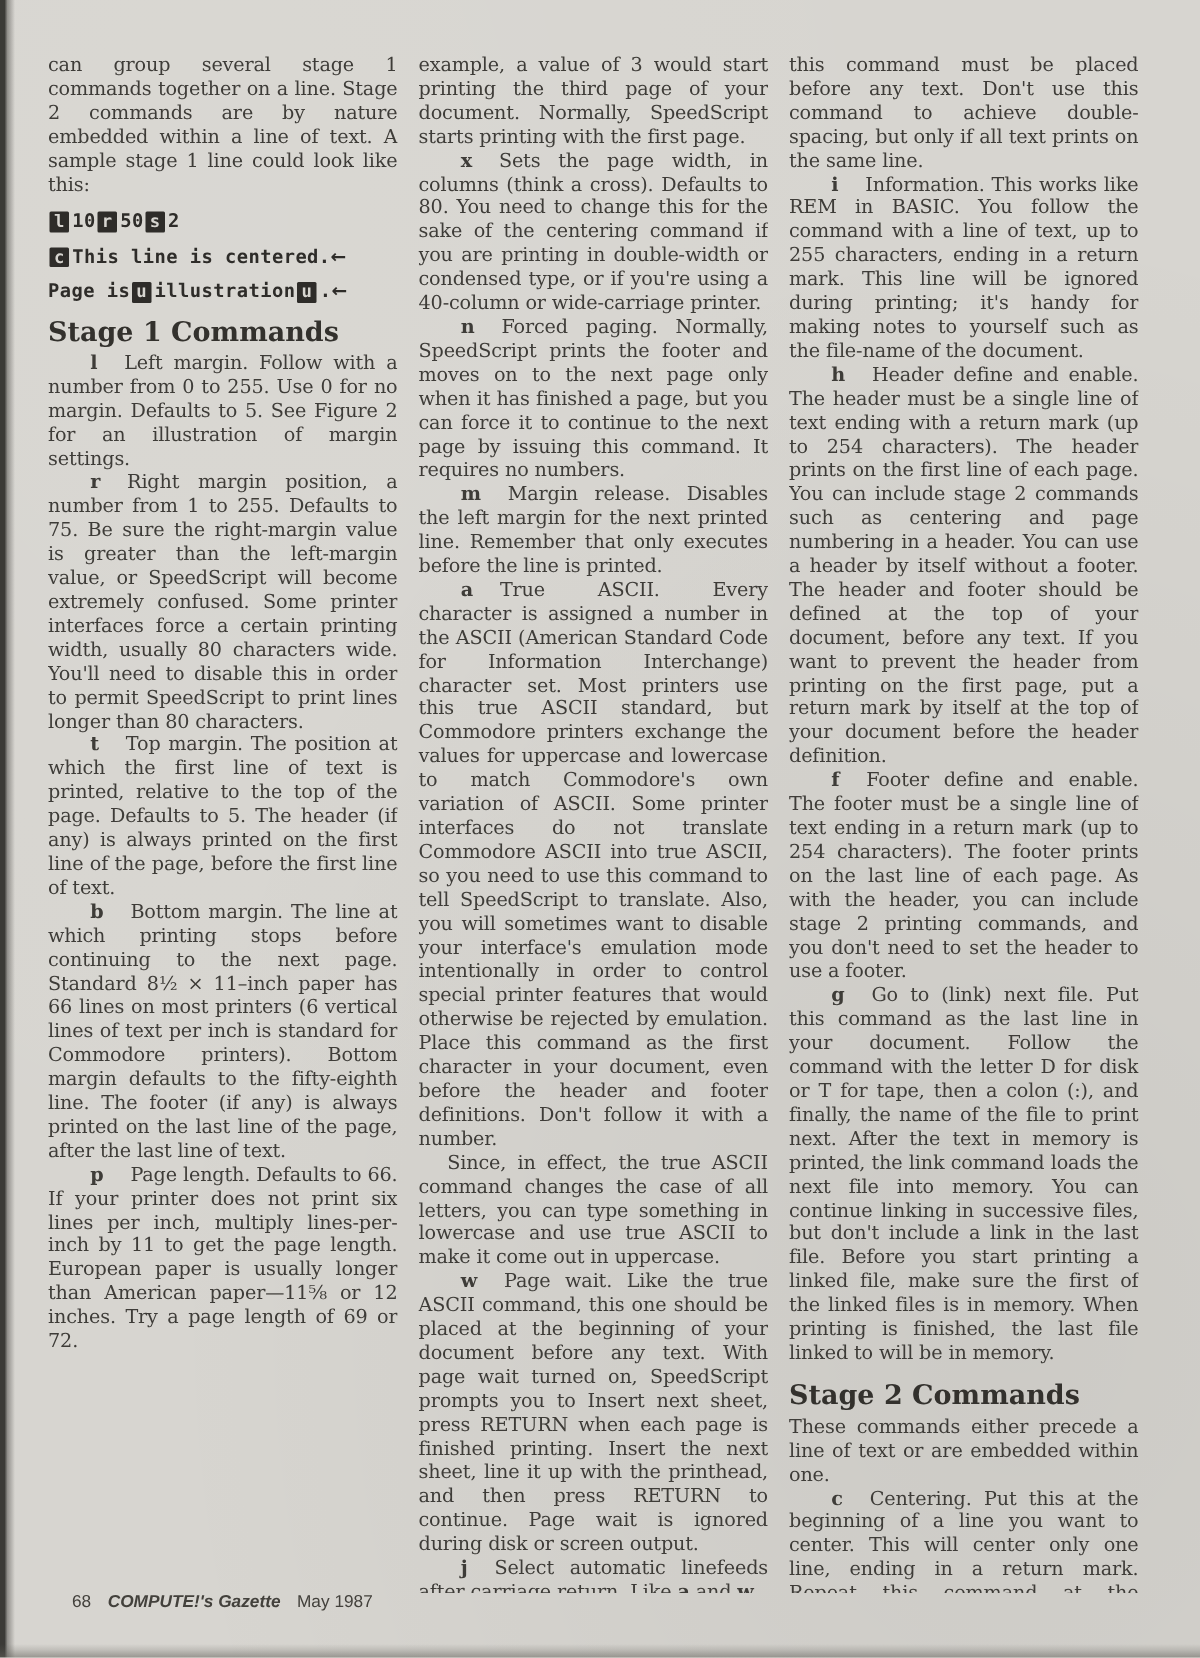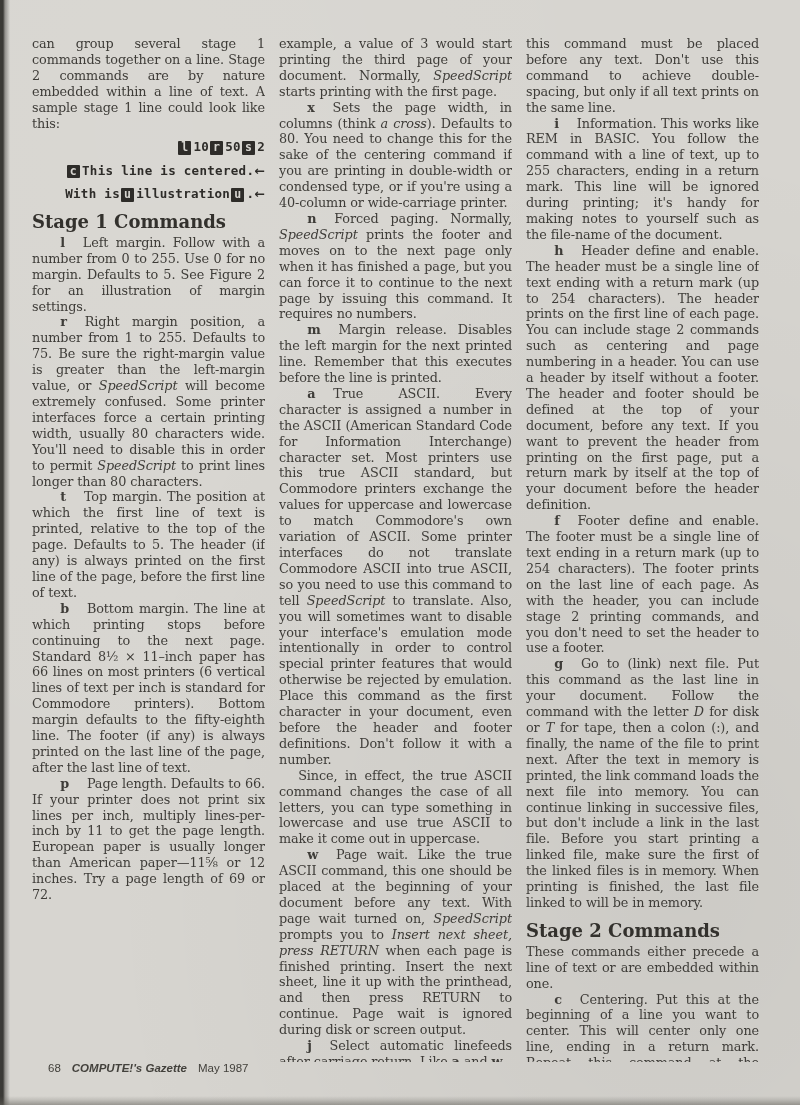--- a/index.html
+++ b/index.html
@@ -32,30 +32,30 @@
     width:233px;min-width:233px;height:100%;overflow:hidden;
     font-size:12.8px;line-height:15.9px;color:#3e3c38;
     text-align:justify;
     hyphens:auto;-webkit-hyphens:auto;
     letter-spacing:-0.1px;
   }
   p.para{margin:0;}
   p.cmd{text-indent:2.2em;}
   p.ind{text-indent:1.5em;}
   .seg-cmd{font-weight:bold;margin-right:1.4em;}
-  .seg-i{font-style:italic;}
+  .seg-i{}
   .seg-b{font-weight:bold;}
   h2.heading{
     font-size:18px;line-height:20px;font-weight:bold;color:#33312d;
     margin:10px 0 3px;text-align:left;letter-spacing:0;
   }
   .codeline{
     font-family:"DejaVu Sans Mono","Liberation Mono",monospace;
     font-weight:bold;font-size:12.5px;line-height:15px;color:#2e2c29;
-    margin:8px 0;text-align:right;letter-spacing:0.3px;text-indent:0;
+    margin:8px 0;text-align:left;letter-spacing:0.3px;text-indent:0;
   }
   .codeline + .codeline{margin-top:3px;}
   .seg-rev{
     display:inline-block;background:#2e2c29;color:#d7d5d0;
     padding:0 3px;margin:0 2px 0 1px;border-radius:1px;
     font-size:11.5px;line-height:13.5px;
   }
   .seg-arrow{font-family:"DejaVu Sans",sans-serif;font-weight:bold;}
   .footer{
     position:absolute;left:48px;top:1062px;
@@ -70,33 +70,33 @@
 
 <div class="page">
   <div class="edge-left"></div>
   <div class="edge-bottom"></div>
 
   <div class="columns">
     <div class="col">
         <p class="para"><span>can group several stage 1 commands together on a line. Stage 2 commands are by nature embedded within a line of text. A sample stage 1 line could look like this:</span></p>
         <div class="codeline"><span class="seg-rev">l</span><span class="seg-code">10</span><span class="seg-rev">r</span><span class="seg-code">50</span><span class="seg-rev">s</span><span class="seg-code">2</span></div>
         <div class="codeline"><span class="seg-rev">c</span><span class="seg-code">This line is centered.</span><span class="seg-arrow">←</span></div>
-        <div class="codeline"><span class="seg-code">With is</span><span class="seg-rev">u</span><span class="seg-code">illustration</span><span class="seg-rev">u</span><span class="seg-code">.</span><span class="seg-arrow">←</span></div>
+        <div class="codeline"><span class="seg-code">Page is</span><span class="seg-rev">u</span><span class="seg-code">illustration</span><span class="seg-rev">u</span><span class="seg-code">.</span><span class="seg-arrow">←</span></div>
         <h2 class="heading">Stage 1 Commands</h2>
         <p class="para cmd"><span class="seg-cmd">l</span><span>Left margin. Follow with a number from 0 to 255. Use 0 for no margin. Defaults to 5. See Figure 2 for an illustration of margin settings.</span></p>
         <p class="para cmd"><span class="seg-cmd">r</span><span>Right margin position, a number from 1 to 255. Defaults to 75. Be sure the right-margin value is greater than the left-margin value, or </span><span class="seg-i">SpeedScript</span><span> will become extremely confused. Some printer interfaces force a certain printing width, usually 80 characters wide. You'll need to disable this in order to permit </span><span class="seg-i">SpeedScript</span><span> to print lines longer than 80 characters.</span></p>
         <p class="para cmd"><span class="seg-cmd">t</span><span>Top margin. The position at which the first line of text is printed, relative to the top of the page. Defaults to 5. The header (if any) is always printed on the first line of the page, before the first line of text.</span></p>
         <p class="para cmd"><span class="seg-cmd">b</span><span>Bottom margin. The line at which printing stops before continuing to the next page. Standard 8½ × 11–inch paper has 66 lines on most printers (6 vertical lines of text per inch is standard for Commodore printers). Bottom margin defaults to the fifty-eighth line. The footer (if any) is always printed on the last line of the page, after the last line of text.</span></p>
         <p class="para cmd"><span class="seg-cmd">p</span><span>Page length. Defaults to 66. If your printer does not print six lines per inch, multiply lines-per-inch by 11 to get the page length. European paper is usually longer than American paper—11⅝ or 12 inches. Try a page length of 69 or 72.</span></p>
       </div>
     <div class="col">
         <p class="para"><span>example, a value of 3 would start printing the third page of your document. Normally, </span><span class="seg-i">SpeedScript</span><span> starts printing with the first page.</span></p>
         <p class="para cmd"><span class="seg-cmd">x</span><span>Sets the page width, in columns (think </span><span class="seg-i">a cross</span><span>). Defaults to 80. You need to change this for the sake of the centering command if you are printing in double-width or condensed type, or if you're using a 40-column or wide-carriage printer.</span></p>
         <p class="para cmd"><span class="seg-cmd">n</span><span>Forced paging. Normally, </span><span class="seg-i">SpeedScript</span><span> prints the footer and moves on to the next page only when it has finished a page, but you can force it to continue to the next page by issuing this command. It requires no numbers.</span></p>
-        <p class="para cmd"><span class="seg-cmd">m</span><span>Margin release. Disables the left margin for the next printed line. Remember that this executes before the line is printed.</span></p>
+        <p class="para cmd"><span class="seg-cmd">m</span><span>Margin release. Disables the left margin for the next printed line. Remember that only executes before the line is printed.</span></p>
         <p class="para cmd"><span class="seg-cmd">a</span><span>True ASCII. Every character is assigned a number in the ASCII (American Standard Code for Information Interchange) character set. Most printers use this true ASCII standard, but Commodore printers exchange the values for uppercase and lowercase to match Commodore's own variation of ASCII. Some printer interfaces do not translate Commodore ASCII into true ASCII, so you need to use this command to tell </span><span class="seg-i">SpeedScript</span><span> to translate. Also, you will sometimes want to disable your interface's emulation mode intentionally in order to control special printer features that would otherwise be rejected by emulation. Place this command as the first character in your document, even before the header and footer definitions. Don't follow it with a number.</span></p>
         <p class="para ind"><span>Since, in effect, the true ASCII command changes the case of all letters, you can type something in lowercase and use true ASCII to make it come out in uppercase.</span></p>
         <p class="para cmd"><span class="seg-cmd">w</span><span>Page wait. Like the true ASCII command, this one should be placed at the beginning of your document before any text. With page wait turned on, </span><span class="seg-i">SpeedScript</span><span> prompts you to </span><span class="seg-i">Insert next sheet, press RETURN</span><span> when each page is finished printing. Insert the next sheet, line it up with the printhead, and then press RETURN to continue. Page wait is ignored during disk or screen output.</span></p>
         <p class="para cmd"><span class="seg-cmd">j</span><span>Select automatic linefeeds after carriage return. Like </span><span class="seg-b">a</span><span> and </span><span class="seg-b">w</span><span>,</span></p>
       </div>
     <div class="col">
         <p class="para"><span>this command must be placed before any text. Don't use this command to achieve double-spacing, but only if all text prints on the same line.</span></p>
         <p class="para cmd"><span class="seg-cmd">i</span><span>Information. This works like REM in BASIC. You follow the command with a line of text, up to 255 characters, ending in a return mark. This line will be ignored during printing; it's handy for making notes to yourself such as the file-name of the document.</span></p>
         <p class="para cmd"><span class="seg-cmd">h</span><span>Header define and enable. The header must be a single line of text ending with a return mark (up to 254 characters). The header prints on the first line of each page. You can include stage 2 commands such as centering and page numbering in a header. You can use a header by itself without a footer. The header and footer should be defined at the top of your document, before any text. If you want to prevent the header from printing on the first page, put a return mark by itself at the top of your document before the header definition.</span></p>
         <p class="para cmd"><span class="seg-cmd">f</span><span>Footer define and enable. The footer must be a single line of text ending in a return mark (up to 254 characters). The footer prints on the last line of each page. As with the header, you can include stage 2 printing commands, and you don't need to set the header to use a footer.</span></p>

